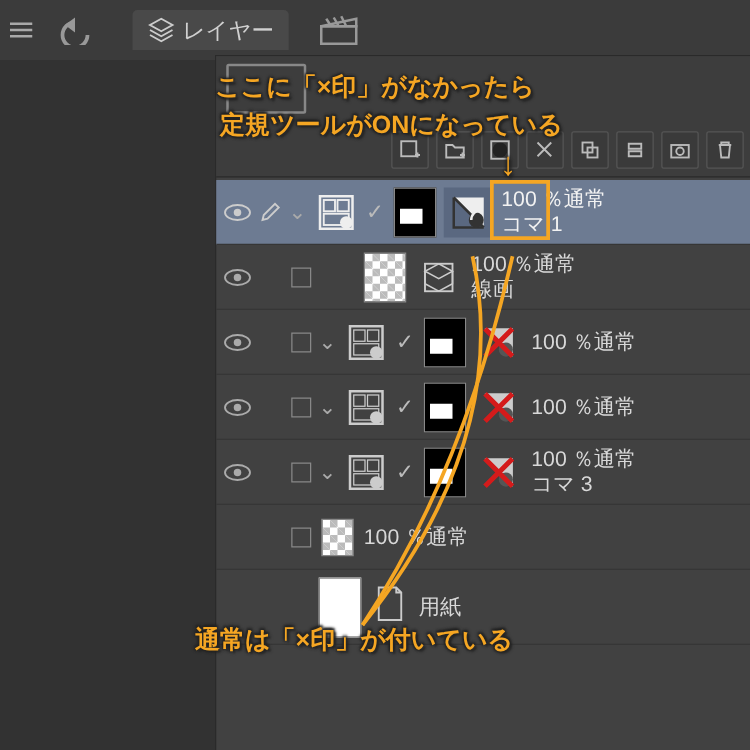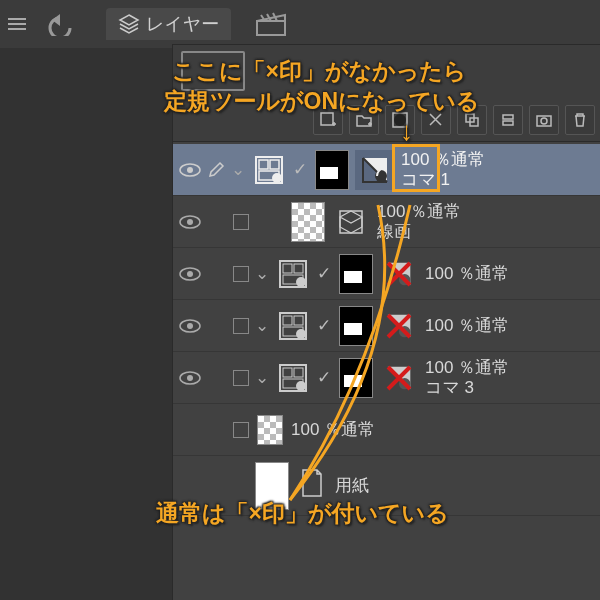--- a/index.html
+++ b/index.html
@@ -133,21 +133,21 @@
   }
   .highlight-box {
     position:absolute;
     border: 3px solid #f5a623;
     box-sizing: border-box;
     pointer-events:none;
   }
   .annot {
     position: absolute;
     color: #f5a623;
-    font-size: 23px;
+    font-size: 20px;
     font-weight: bold;
     text-align: center;
     white-space: nowrap;
     text-shadow: 2px 2px 2px #222, -1px -1px 2px #222, 1px -1px 2px #222, -1px 1px 2px #222;
     pointer-events: none;
   }
   svg.curve { position:absolute; pointer-events:none; }
 </style>
 </head>
 <body>
@@ -432,21 +432,21 @@
           </svg></span>
       <div class="txt">
           <span>用紙</span>
         </div>
     </div>
 
   </div>
 </div>
 
 <div class="annot" style="left:172px; top:56px">ここに「×印」がなかったら</div>
-<div class="annot" style="left:164px; top:86px">定規ツールがONになっている</div>
+<div class="annot" style="left:176px; top:86px">定規ツールがONになっている</div>
 <div class="annot" style="left:400px; top:116px; font-size:26px">↓</div>
 <div class="highlight-box" style="left:392px; top:144px; width:48px; height:48px"></div>
 
 <svg class="curve" style="left:260px; top:200px" width="200" height="320">
   <path d="M118 5 Q 150 150 30 300" fill="none" stroke="#f5a623" stroke-width="3"></path>
   <path d="M150 5 Q 110 180 30 300" fill="none" stroke="#f5a623" stroke-width="3"></path>
 </svg>
 <div class="annot" style="left:156px; top:498px">通常は「×印」が付いている</div>
 
 </body></html>

